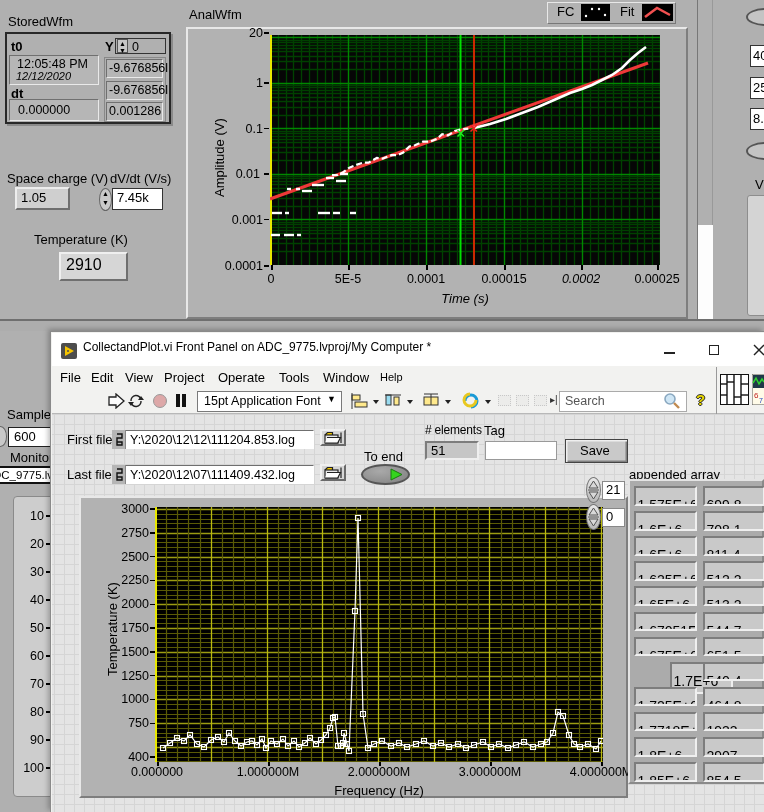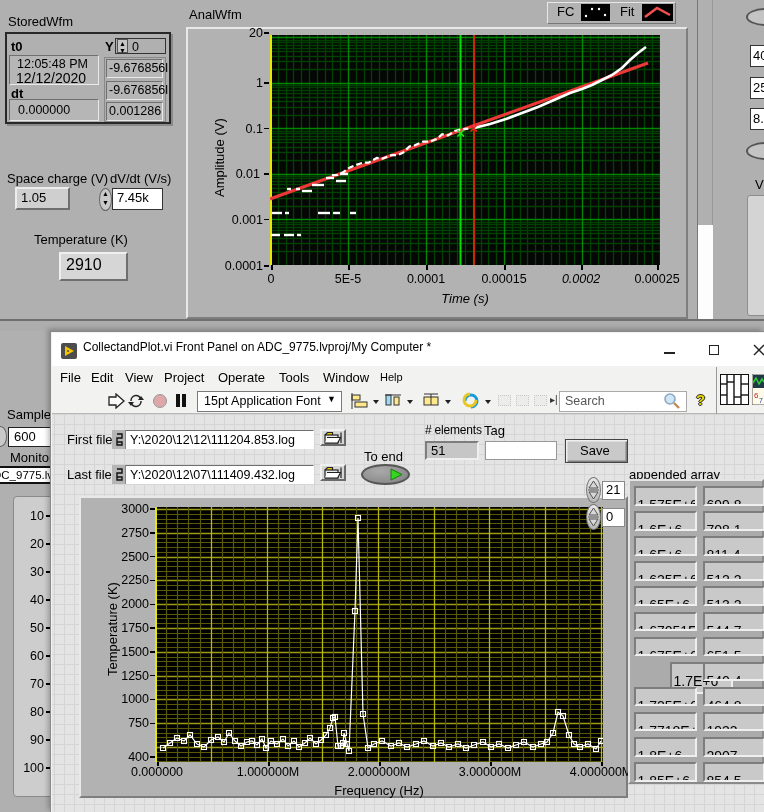--- a/index.html
+++ b/index.html
@@ -9,21 +9,21 @@
 .cell{position:absolute;background:#c9c9c9;border-style:solid;border-width:2px;border-color:#7d7d7d #efefef #efefef #7d7d7d;font-size:14px;padding-left:1.5px;padding-top:9px;color:#000000;overflow:hidden;white-space:pre}
 </style></head><body>
 
 <div class="abs" style="left:0;top:0;width:764px;height:812px;background:#b0b0b0">
 <div class="t" style="left:8px;top:15px;font-size:13px;">StoredWfm</div>
 <div class="abs" style="left:5px;top:32px;width:166px;height:92px;border:2px solid #282828;box-shadow:2px 2px 0 #8a8a8a">
 </div>
 <div class="t" style="left:11px;top:40px;font-size:13px;font-weight:bold">t0</div>
 <div class="abs sunk" style="left:9px;top:55px;width:90px;height:30px;background:#b6b6b6"></div>
 <div class="t" style="left:17px;top:57px;font-size:12.5px;">12:05:48 PM</div>
-<div class="t" style="left:16px;top:70px;font-size:14px;">12/12/2020</div>
+<div class="t" style="left:16px;top:70px;font-size:11px;font-style:italic;">12/12/2020</div>
 <div class="t" style="left:11px;top:87px;font-size:13px;font-weight:bold">dt</div>
 <div class="abs sunk" style="left:9px;top:99px;width:90px;height:22px;background:#b6b6b6"></div>
 <div class="t" style="left:18px;top:103px;font-size:12.5px;">0.000000</div>
 <div class="t" style="left:105px;top:40px;font-size:13px;font-weight:bold">Y</div>
 <div class="abs" style="left:115px;top:38px;width:51px;height:16px;border:1px solid #333"></div>
 <div class="abs" style="left:117px;top:39px;width:11px;height:14px;background:#c6c6c6;border:1px solid #555;font-size:7px;line-height:7px;text-align:center;color:#000">▲<br>▼</div>
 <div class="t" style="left:132px;top:40px;font-size:12.5px;">0</div>
 <div class="abs" style="left:104px;top:57px;width:62px;height:65px;border:1px solid #888"></div>
 <div class="abs sunk" style="left:106px;top:59.0px;width:57px;height:19px;background:#b6b6b6"></div>
 <div class="t" style="left:109px;top:61.0px;font-size:12.5px;">-9.676856l</div>

